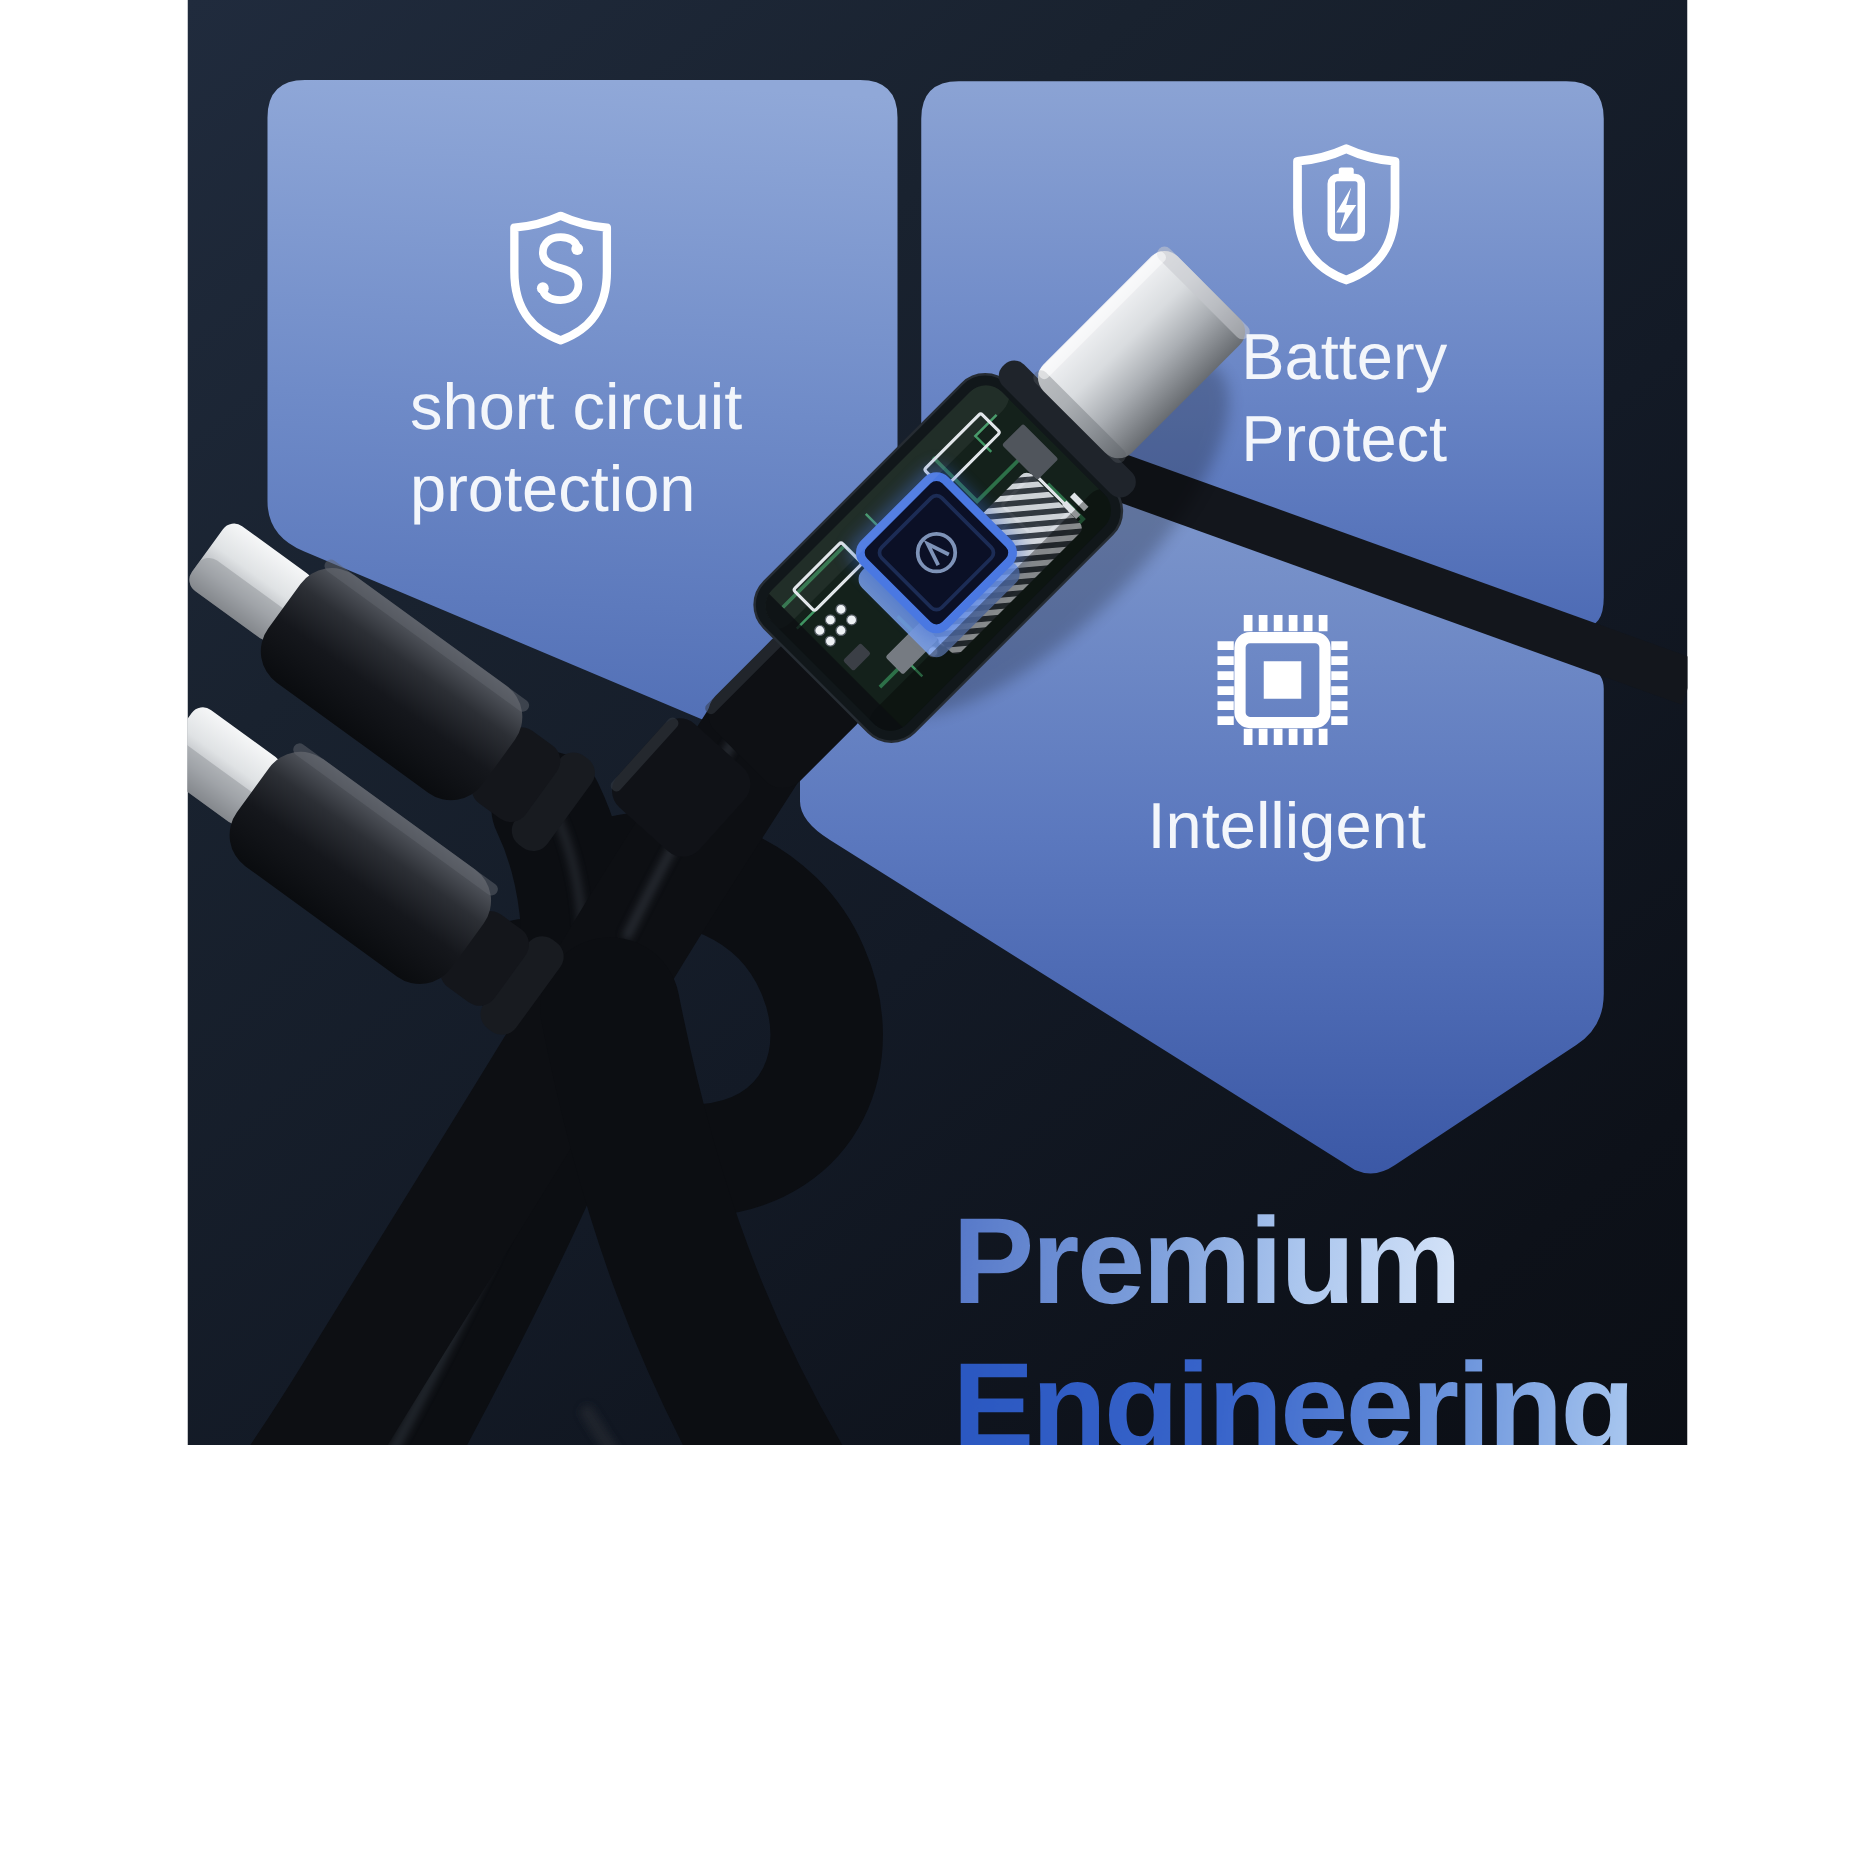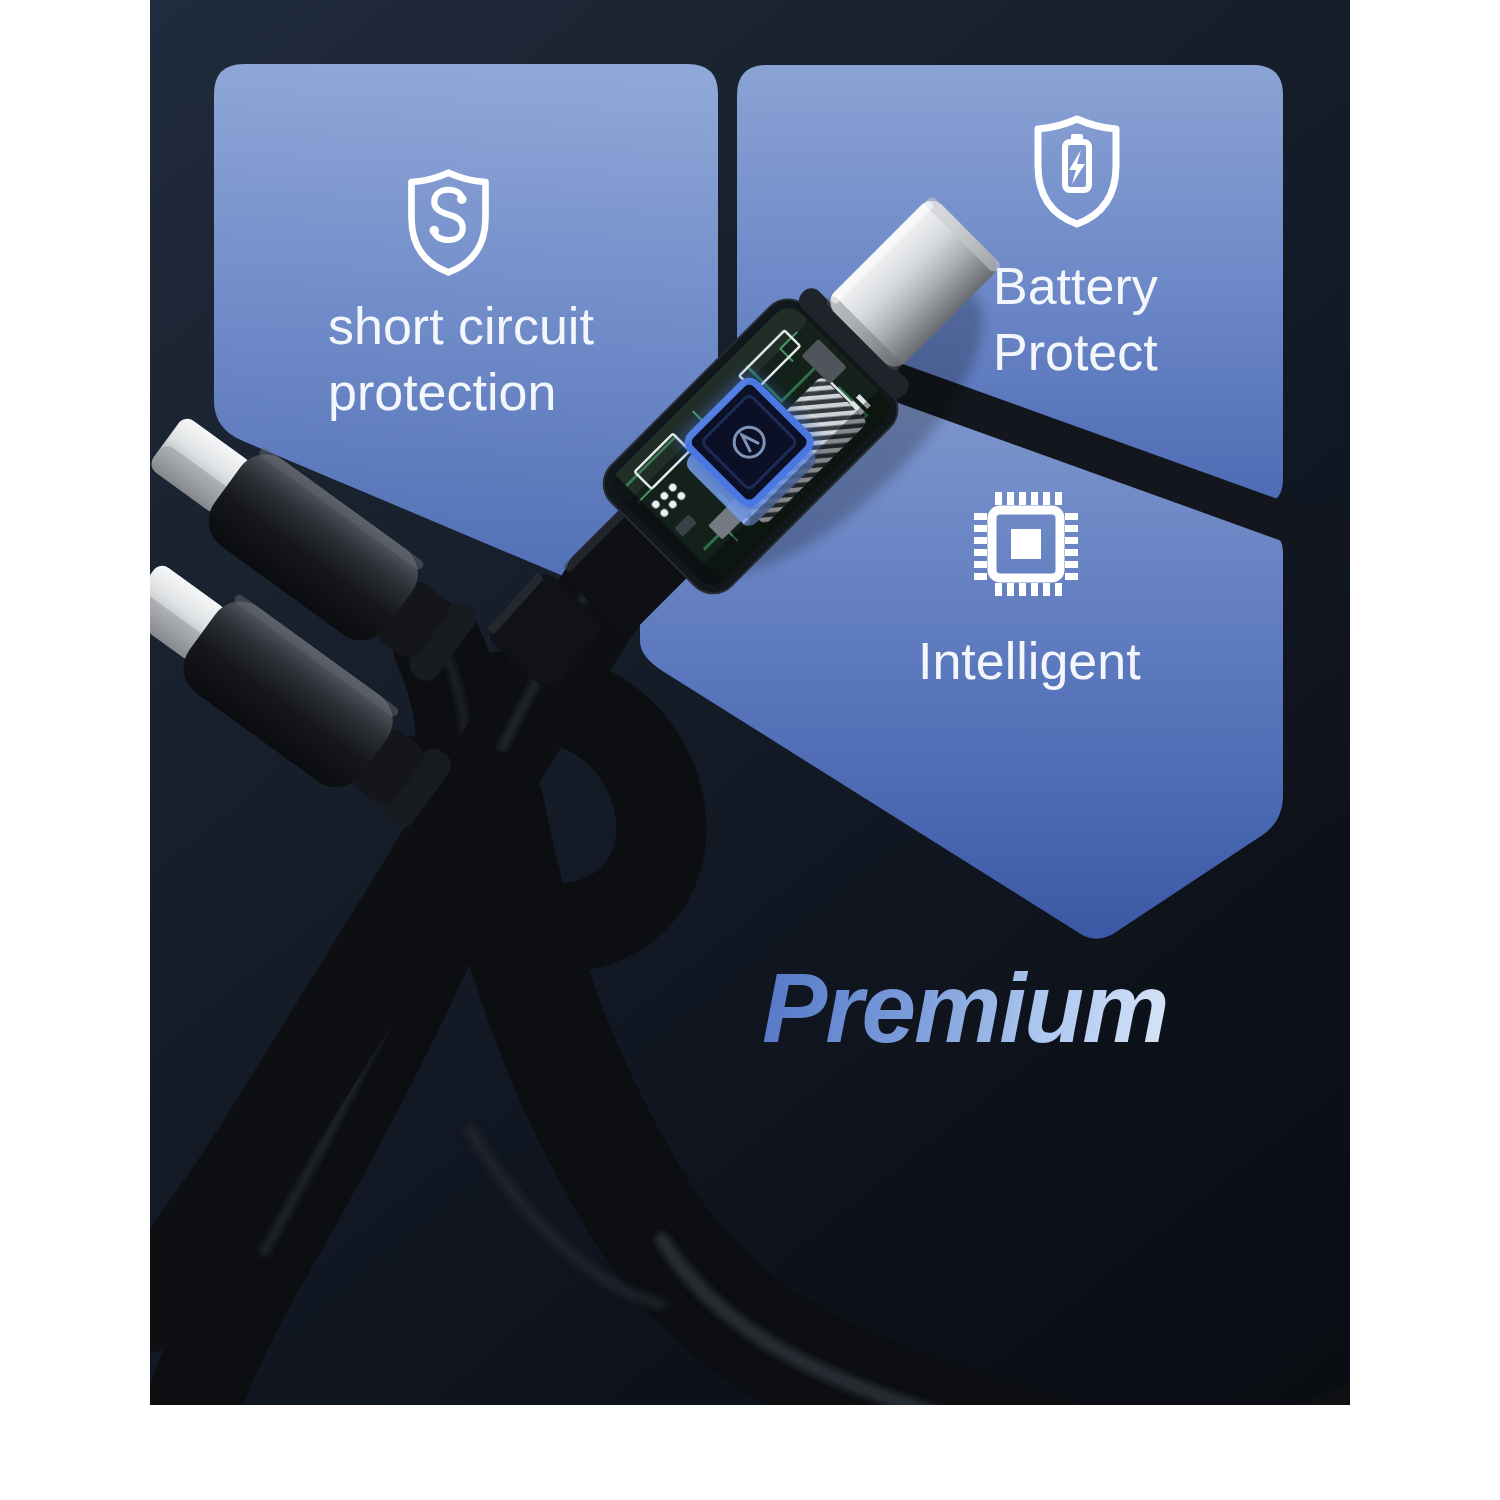--- a/index.html
+++ b/index.html
@@ -1,25 +1,25 @@
 <!DOCTYPE html>
 <html><head>
 <meta charset="utf-8">
 <style>
   html,body{margin:0;padding:0;background:#ffffff;}
-  .stage{position:relative;width:1500px;height:1405px;background:#ffffff;overflow:hidden;
+  .stage{position:relative;width:1500px;height:1156px;background:#ffffff;overflow:hidden;
          font-family:"Liberation Sans",sans-serif;}
   .scene{position:absolute;left:0;top:0;width:1500px;height:1500px;display:block;}
   .panel-label{position:absolute;color:#f3f6fb;font-size:52px;line-height:66px;
                letter-spacing:0;white-space:nowrap;}
   .panel-label .ln{display:block;}
   .headline-line{position:absolute;font-size:98px;font-weight:bold;letter-spacing:-2px;
                  white-space:nowrap;color:transparent;-webkit-background-clip:text;background-clip:text;}
   .hl-premium{left:762px;top:952px;
-    background-image:linear-gradient(97deg,#5577c8 0%,#7b9dda 38%,#abc6ee 68%,#d6e4f8 100%);font-style:italic;}
+    background-image:linear-gradient(97deg,#5577c8 0%,#7b9dda 38%,#abc6ee 68%,#d6e4f8 100%);}
   .hl-engineering{left:762px;top:1068px;
     background-image:linear-gradient(97deg,#2a57c0 0%,#3864ca 40%,#6f97dd 75%,#abc9f0 100%);}
   .icon{position:absolute;display:block;}
 </style>
 </head>
 <body>
 
 <div class="stage">
 
 <svg class="scene" viewBox="0 0 1500 1500">
@@ -262,14 +262,15 @@
 </div>
 <div class="panel-label" style="left:993px;top:253px">
   <span class="ln">Battery</span>
   <span class="ln">Protect</span>
 </div>
 <div class="panel-label" style="left:918px;top:628px">
   <span class="ln">Intelligent</span>
 </div>
 
 <div class="headline-line hl-premium">Premium</div>
+<div class="headline-line hl-engineering">Engineering</div>
 
 </div>
 
 </body></html>

